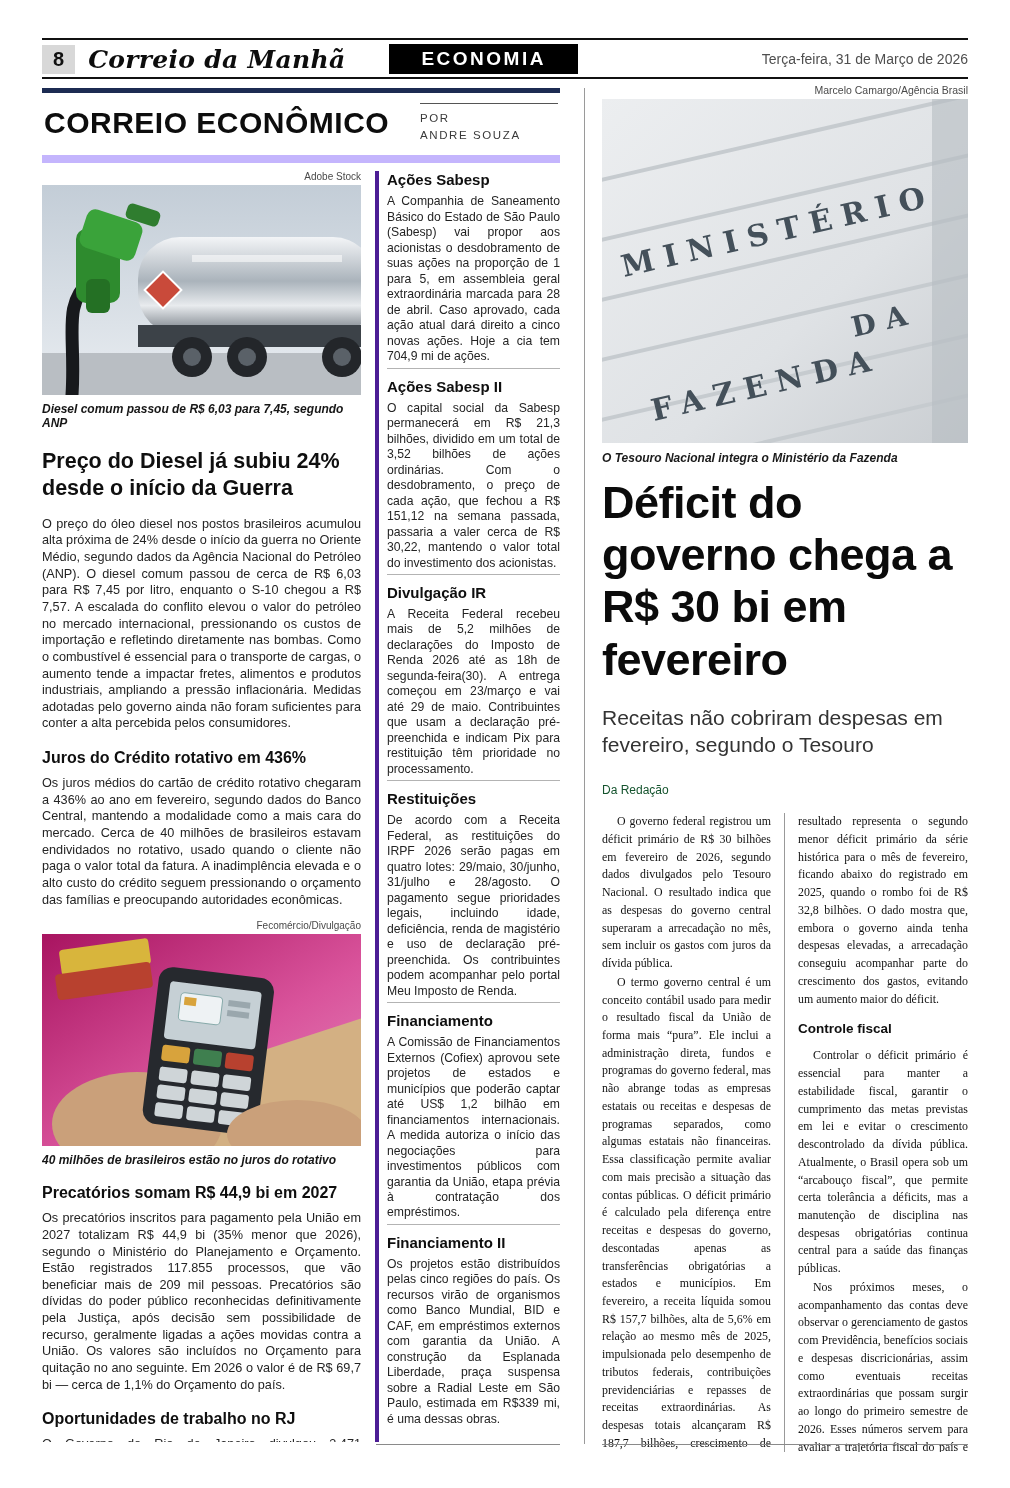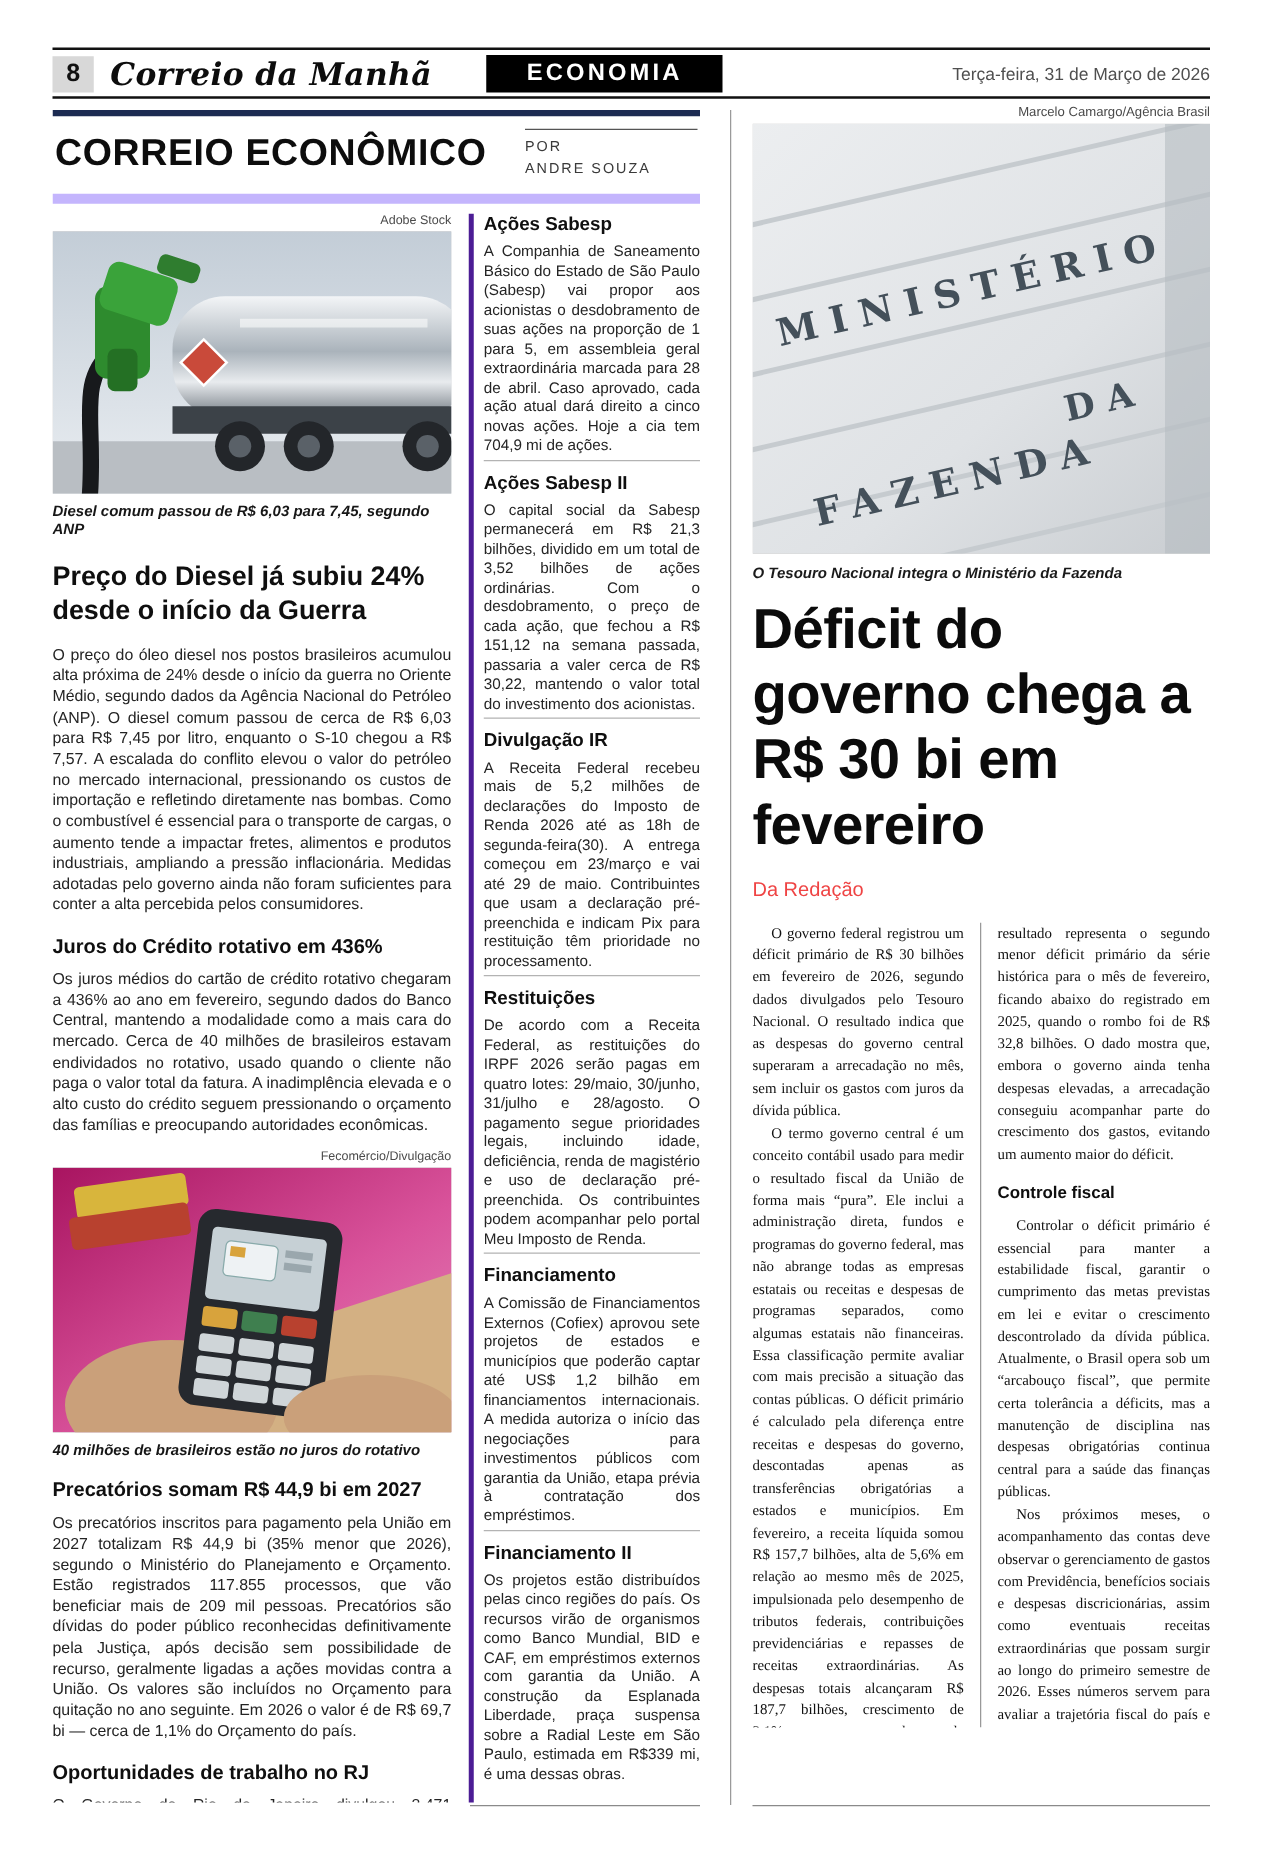--- a/index.html
+++ b/index.html
@@ -41,21 +41,21 @@
   .brief + .brief { border-top:1px solid #b3b3b3; margin-top:2px; padding-top:9px; }
   .brief h3 { font-size:15px; font-weight:700; color:#0f0f0f; margin-bottom:6px; }
   .brief p { font-size:12.2px; line-height:1.27; text-align:justify; color:#242424; hyphens:auto; }
 
   
   .right-super { position:absolute; left:602px; top:84px; width:366px; height:1368px; overflow:hidden; }
   .right-super .photo-credit { font-size:10.5px; }
   .main-caption { font-size:12px; font-weight:bold; font-style:italic; margin:8px 0 4px; }
   .main-headline { font-size:45px; font-weight:800; line-height:1.16; letter-spacing:-.5px; color:#0b0b0b; margin:12px 0 18px; }
   .deck { font-size:21px; line-height:1.32; color:#333; margin-bottom:24px; }
-  .byline2 { font-size:16px; color:#ef4444; margin-bottom:16px; }
+  .byline2 { font-size:12px; color:#14532d; margin-bottom:16px; }
   .right-cols { display:flex; height:644px; overflow:hidden; }
   .rcol { font-family:"Liberation Serif", serif; font-size:11.9px; line-height:1.49; text-align:justify; color:#111; hyphens:auto; }
   .rcol p { margin-bottom:1px; }
   .rcol .indent { text-indent:15px; }
   .rcol1 { width:183px; padding-right:13px; border-right:1px solid #999; }
   .rcol2 { width:183px; padding-left:13px; }
   .fiscal-subhead { font-family:"Liberation Sans", sans-serif; font-weight:700; font-size:13.5px; margin:11px 0 8px; color:#0f0f0f; }
 </style>
 </head>
 <body>
@@ -229,20 +229,21 @@
       <g font-family="DejaVu Serif, serif" font-weight="bold" fill="#44505a">
         <text x="22" y="178" font-size="30" letter-spacing="10" transform="rotate(-13 22 178)">MINISTÉRIO</text>
         <text x="252" y="238" font-size="28" letter-spacing="10" transform="rotate(-13 252 238)">DA</text>
         <text x="52" y="322" font-size="30" letter-spacing="10" transform="rotate(-13 52 322)">FAZENDA</text>
       </g>
     </svg>
   </div>
   <div class="main-caption">O Tesouro Nacional integra o Ministério da Fazenda</div>
 
   <h1 class="main-headline">Déficit do governo chega a R$ 30 bi em fevereiro</h1>
+  <div class="deck">Receitas não cobriram despesas em fevereiro, segundo o Tesouro</div>
   <div class="byline2">Da Redação</div>
 
   <div class="right-cols">
     <div class="rcol rcol1">
       <p class="indent">O governo federal registrou um déficit primário de R$ 30 bilhões em fevereiro de 2026, segundo dados divulgados pelo Tesouro Nacional. O resultado indica que as despesas do governo central superaram a arrecadação no mês, sem incluir os gastos com juros da dívida pública.</p>
       <p class="indent">O termo governo central é um conceito contábil usado para medir o resultado fiscal da União de forma mais “pura”. Ele inclui a administração direta, fundos e programas do governo federal, mas não abrange todas as empresas estatais ou receitas e despesas de programas separados, como algumas estatais não financeiras. Essa classificação permite avaliar com mais precisão a situação das contas públicas. O déficit primário é calculado pela diferença entre receitas e despesas do governo, descontadas apenas as transferências obrigatórias a estados e municípios. Em fevereiro, a receita líquida somou R$ 157,7 bilhões, alta de 5,6% em relação ao mesmo mês de 2025, impulsionada pelo desempenho de tributos federais, contribuições previdenciárias e repasses de receitas extraordinárias. As despesas totais alcançaram R$ 187,7 bilhões, crescimento de 3,1% na mesma base de comparação, refletindo principalmente os gastos obrigatórios com Previdência, programas sociais e folha de pagamentos. Este</p>
     </div>
     <div class="rcol rcol2">
       <p>resultado representa o segundo menor déficit primário da série histórica para o mês de fevereiro, ficando abaixo do registrado em 2025, quando o rombo foi de R$ 32,8 bilhões. O dado mostra que, embora o governo ainda tenha despesas elevadas, a arrecadação conseguiu acompanhar parte do crescimento dos gastos, evitando um aumento maior do déficit.</p>
       <h4 class="fiscal-subhead">Controle fiscal</h4>

